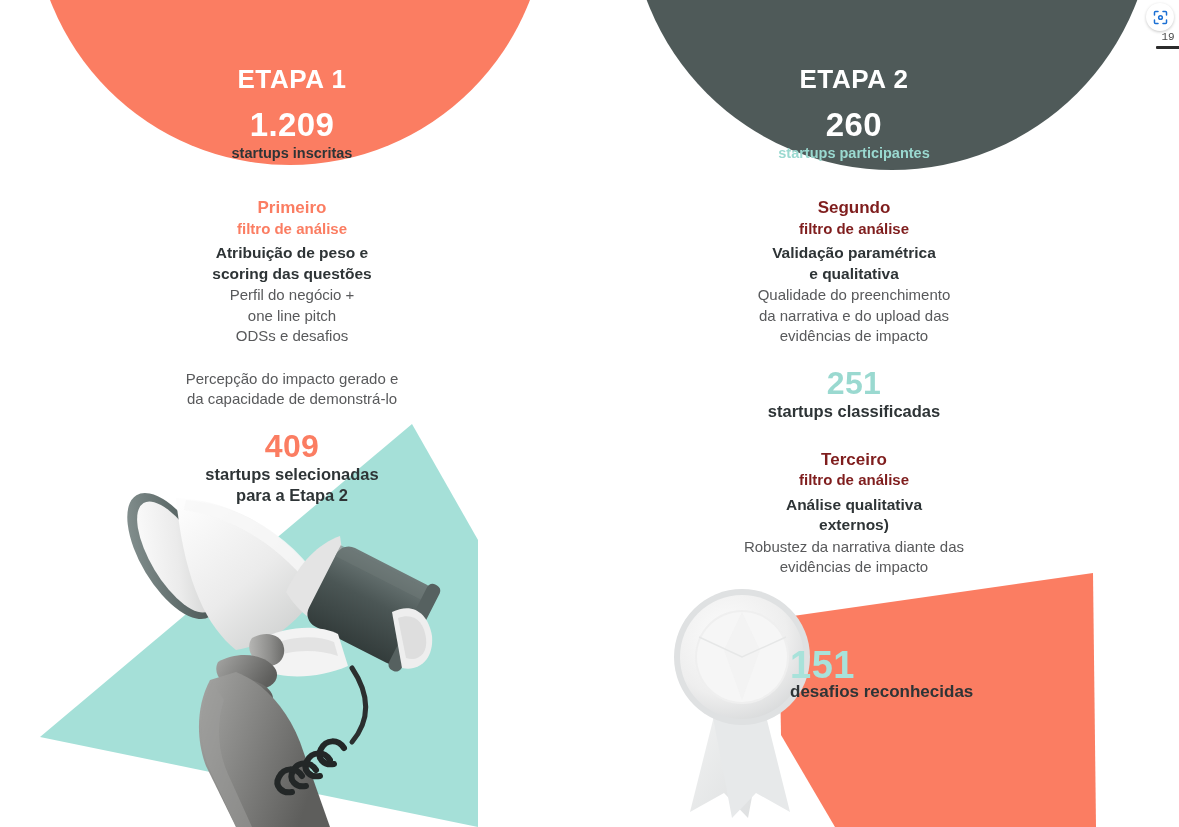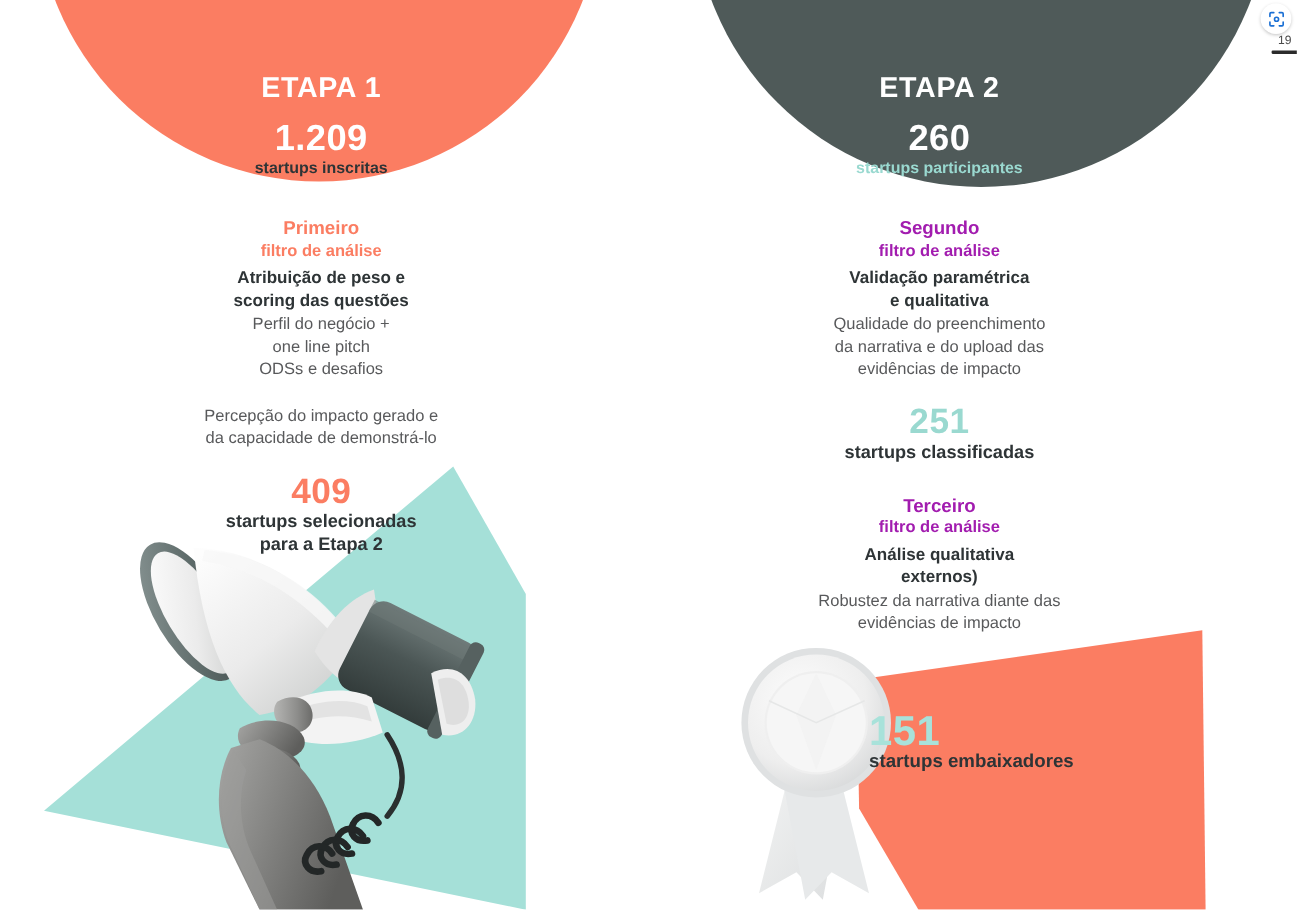--- a/index.html
+++ b/index.html
@@ -76,21 +76,21 @@
     font-weight: 700;
     line-height: 1.15;
   }
   .filter-sub {
     font-size: 15px;
     font-weight: 700;
     line-height: 1.3;
     margin-top: 1px;
   }
   .filter-ord.orange, .filter-sub.orange { color: #fb7d62; }
-  .filter-ord.mint,   .filter-sub.mint   { color: #a21caf; }
+  .filter-ord.mint,   .filter-sub.mint   { color: #7f1d1d; }
 
   .bold-lines {
     margin-top: 5px;
     font-size: 15.5px;
     font-weight: 700;
     color: #2e3436;
     line-height: 1.33;
   }
   .light-lines {
     margin-top: 1px;
@@ -160,20 +160,21 @@
     z-index: 20;
     cursor: pointer;
   }
   .page-indicator {
     position: absolute;
     top: 32px;
     left: 1156px;
     width: 24px;
     text-align: center;
     z-index: 20;
+    font-family: Liberation Mono, monospace;
   }
   .page-indicator .pnum {
     font-size: 11px;
     color: #4a4a4a;
     line-height: 1;
     display: block;
   }
   .page-indicator .bar {
     margin-top: 3px;
     height: 3px;
@@ -360,21 +361,21 @@
         </div>
         <div class="light-lines">
           <div>Robustez da narrativa diante das</div>
           <div>evidências de impacto</div>
         </div>
       </div>
     </div>
 
     <div class="result-float">
       <div class="num">151</div>
-      <div class="cap">startups embaixadores</div>
+      <div class="cap">desafios reconhecidas</div>
     </div>
   </div>
 
   <div class="scan-btn">
     <svg width="17" height="17" viewBox="0 0 24 24">
       <g fill="none" stroke="#1a6fd4" stroke-width="2.1" stroke-linecap="round" stroke-linejoin="round">
         <path d="M3.5 8.5 V5 a1.5 1.5 0 0 1 1.5-1.5 H8.5"></path>
         <path d="M15.5 3.5 H19 a1.5 1.5 0 0 1 1.5 1.5 V8.5"></path>
         <path d="M20.5 15.5 V19 a1.5 1.5 0 0 1 -1.5 1.5 H15.5"></path>
         <path d="M8.5 20.5 H5 a1.5 1.5 0 0 1 -1.5 -1.5 V15.5"></path>

